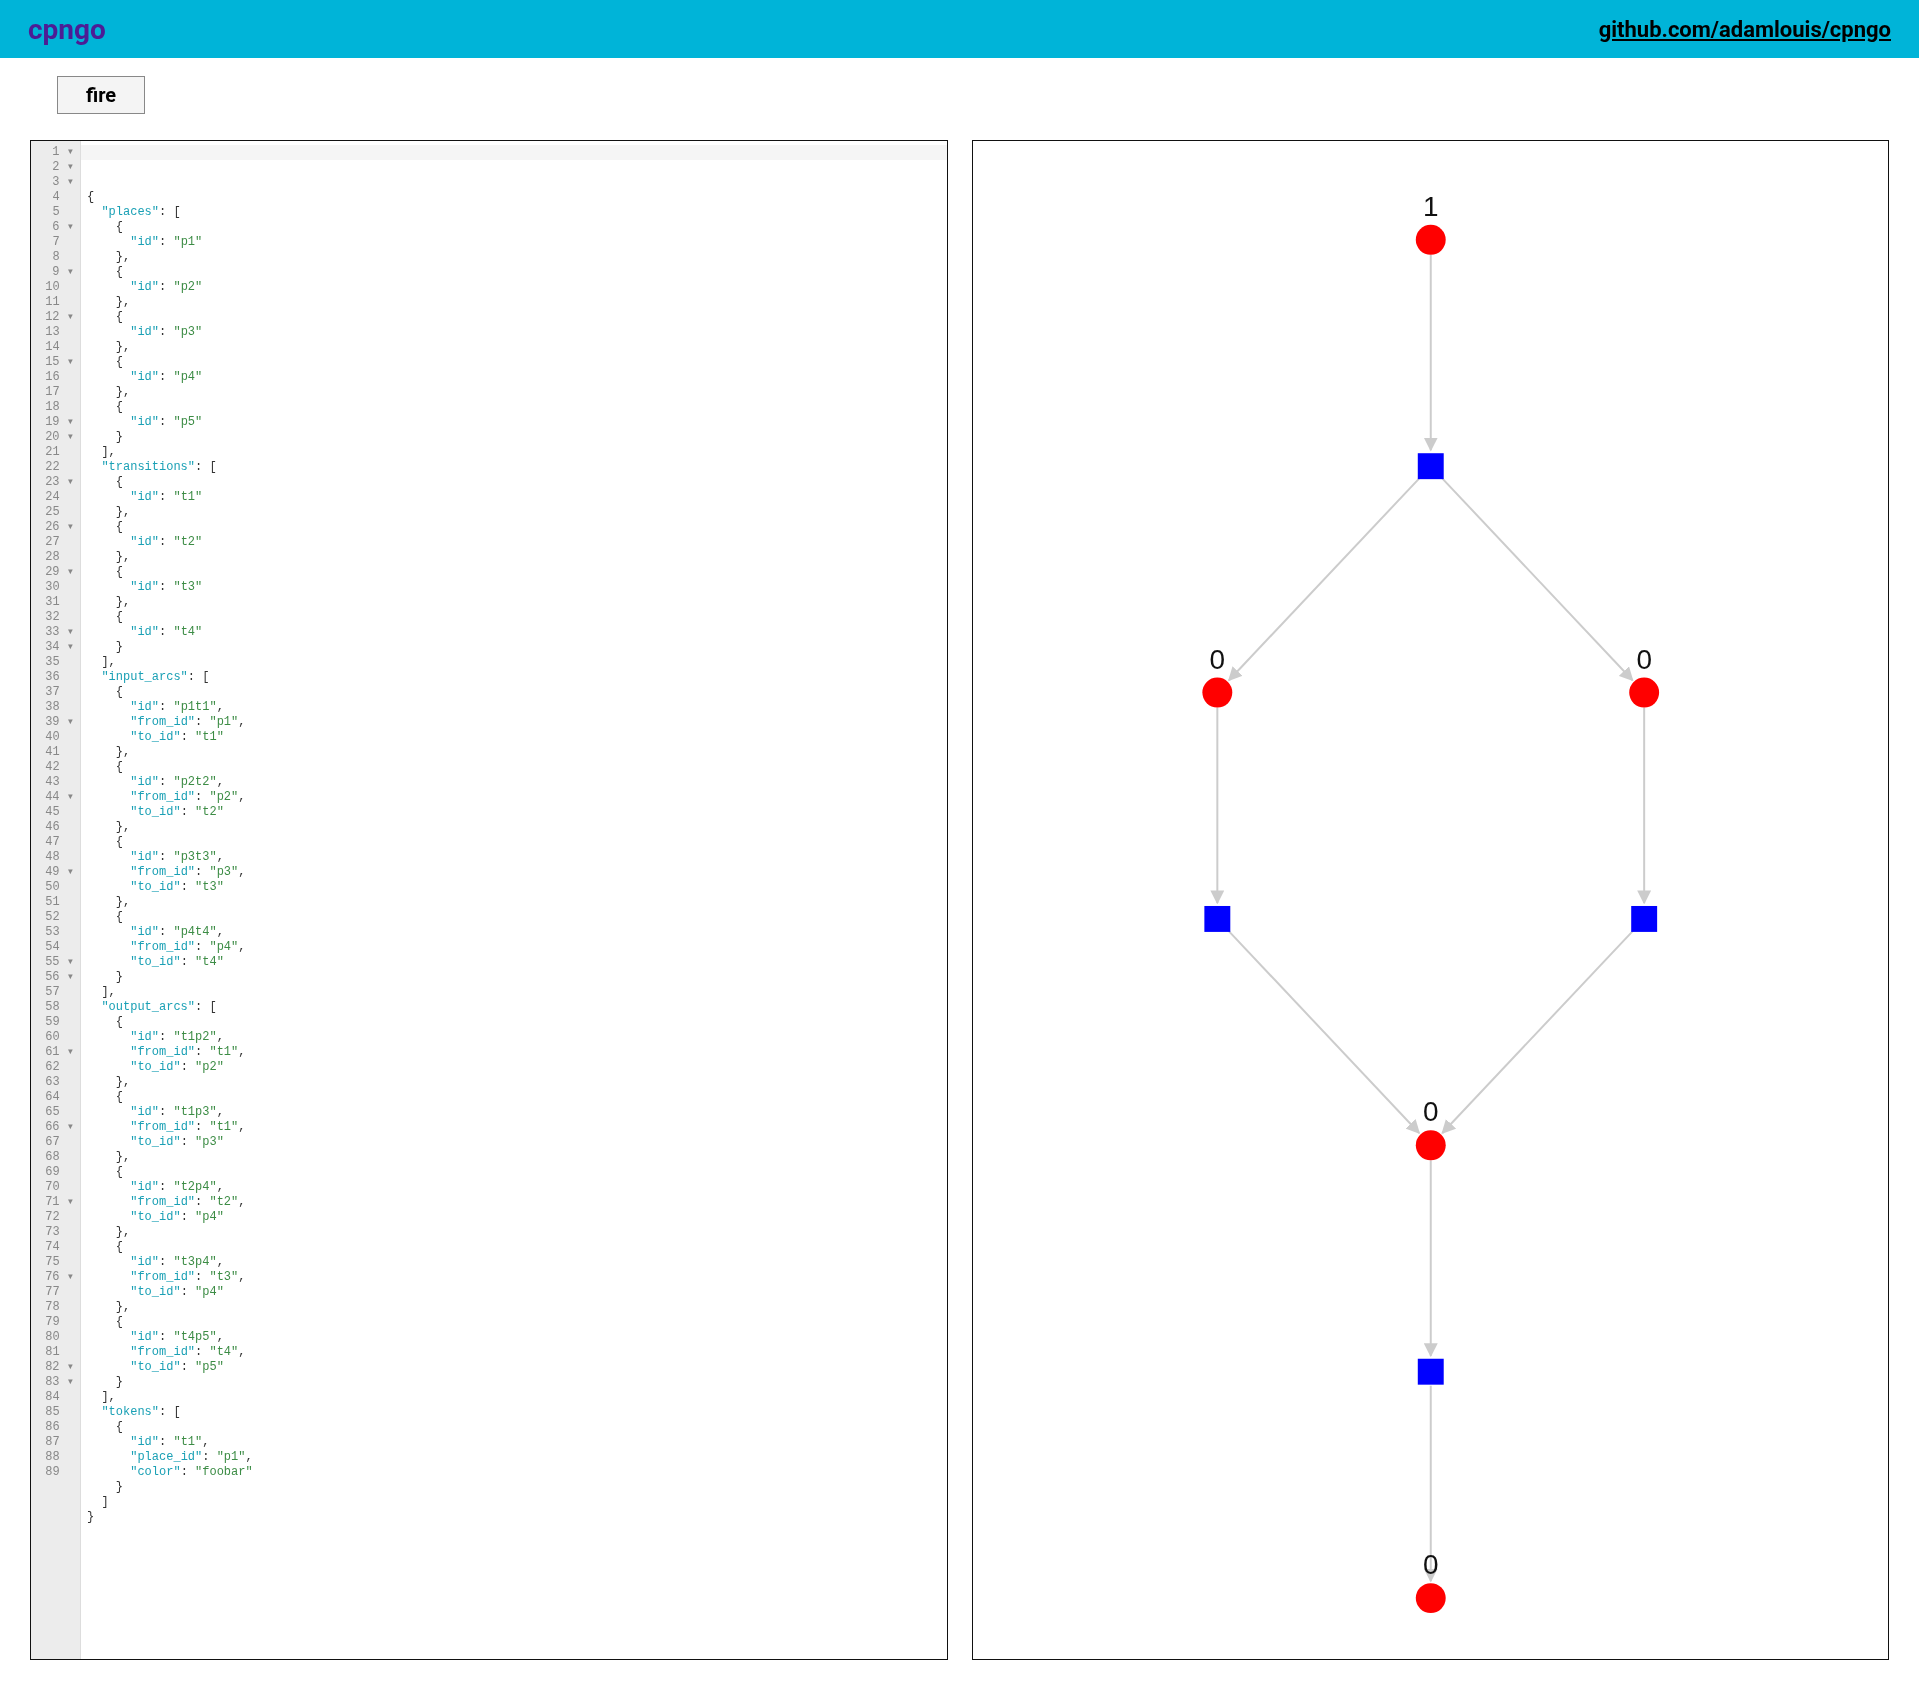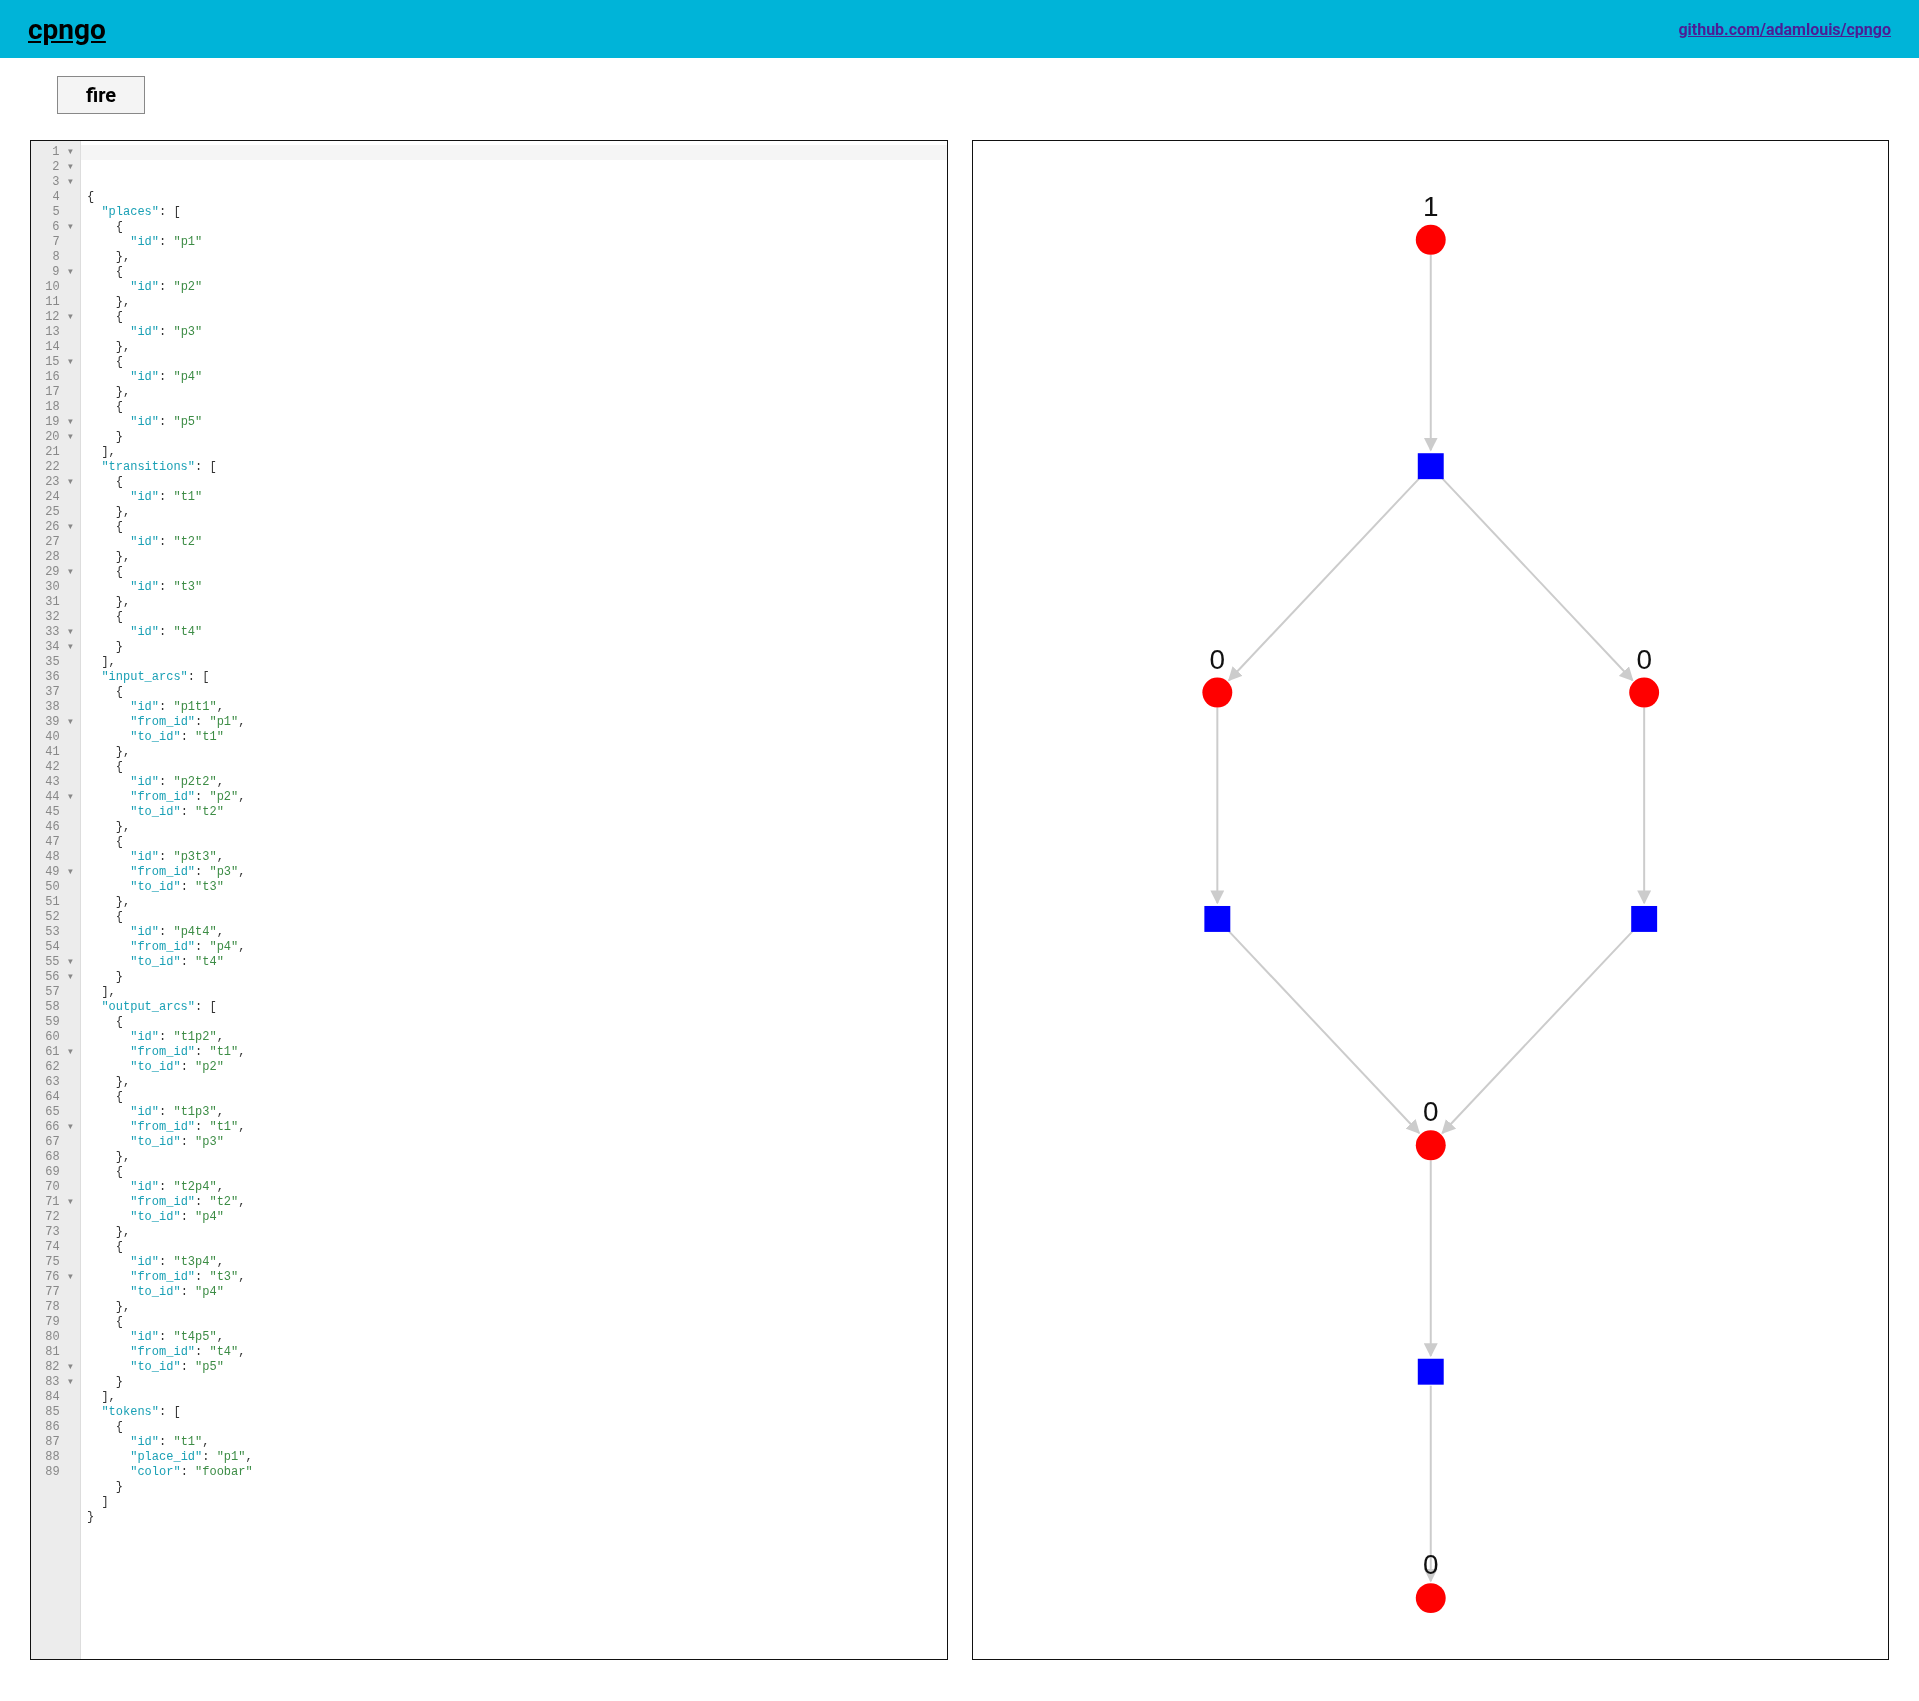--- a/index.html
+++ b/index.html
@@ -11,30 +11,29 @@
   }
   .header {
     background: #00b4d8;
     height: 58px;
     display: flex;
     align-items: center;
     justify-content: space-between;
     padding: 0 28px;
   }
   .header-title {
-    color: #000000;
+    color: #4c1d95;
     font-weight: 700;
     font-size: 28px;
-    text-decoration: underline;
   }
   .header-link {
-    color: #4c1d95;
+    color: #000000;
     text-decoration: underline;
     font-weight: 700;
-    font-size: 16px;
+    font-size: 22px;
   }
   .toolbar {
     padding: 18px 30px 10px 30px;
     margin-left: 27px;
   }
   .fire-btn {
     background: #f4f4f4;
     border: 1px solid #888;
     padding: 6px 28px;
     font-size: 20px;

